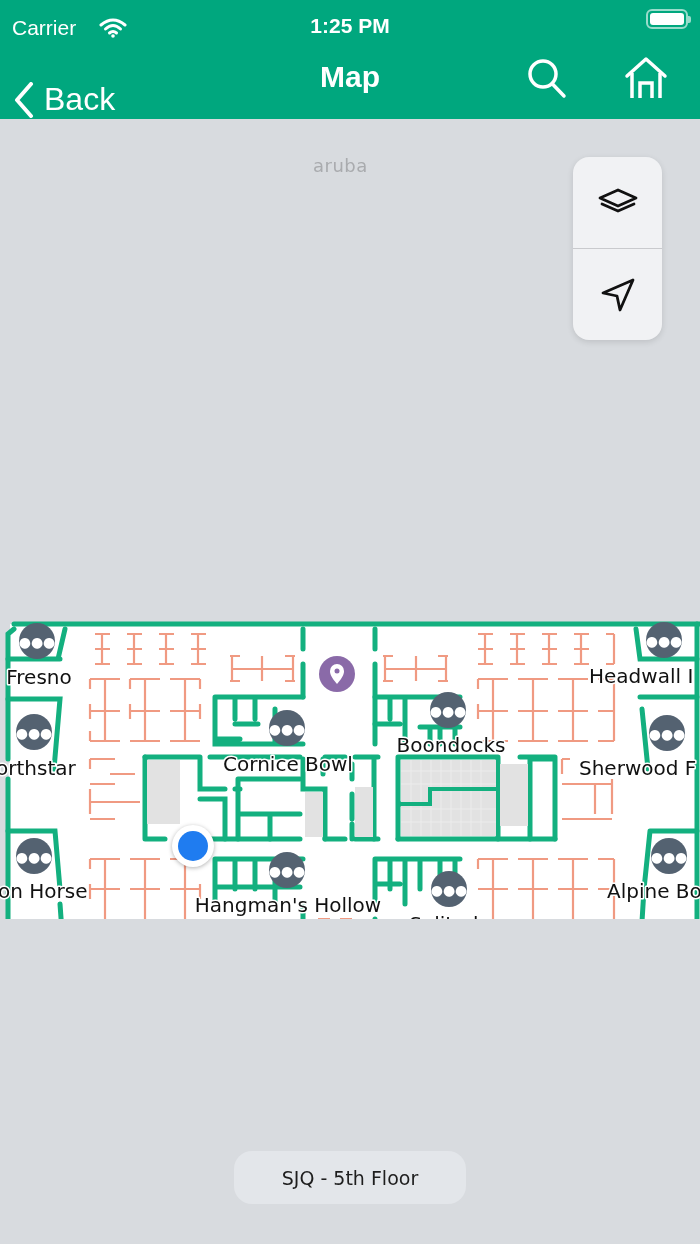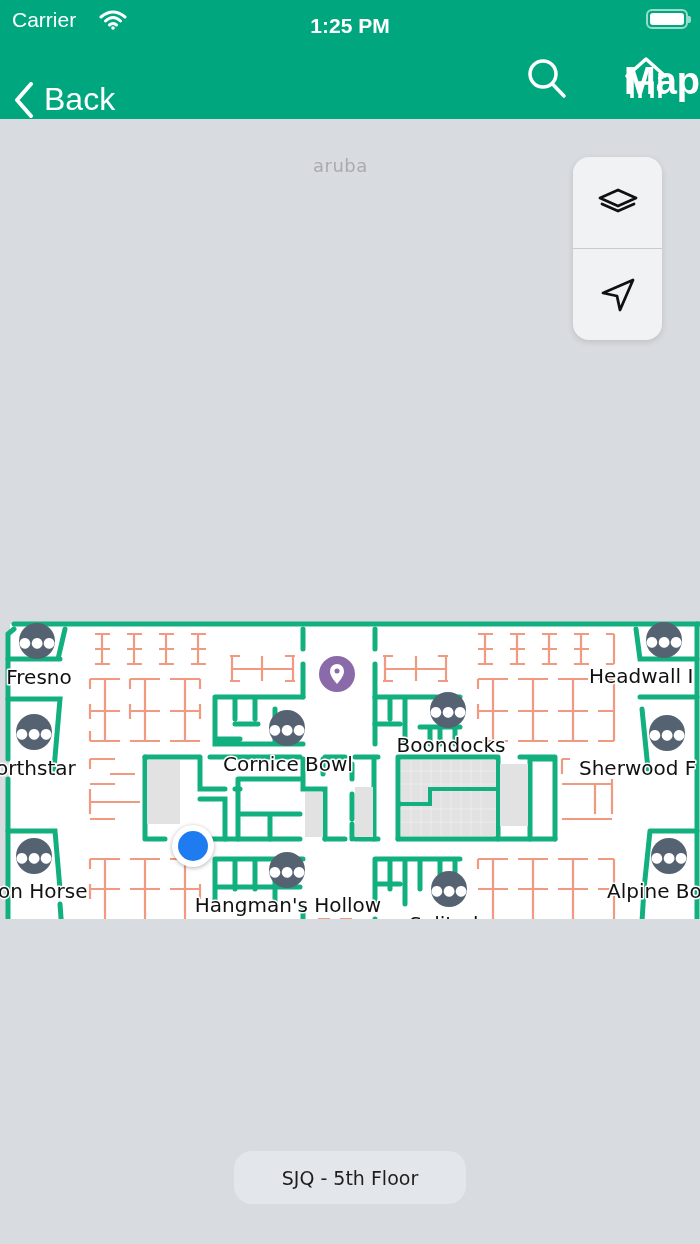--- a/index.html
+++ b/index.html
@@ -1,29 +1,29 @@
 <!DOCTYPE html>
 <html><head>
 <meta charset="utf-8">
 <style>
   * { box-sizing: border-box; margin: 0; padding: 0; }
   html, body { width: 700px; height: 1244px; overflow: hidden; background: #d8dbdf; font-family: "DejaVu Sans", sans-serif; }
   .screen { position: relative; width: 700px; height: 1244px; background: #d8dbdf; }
 
   .topbar { position: absolute; left: 0; top: 0; width: 700px; height: 119px; background: #00a77e; color: #fff; }
   .status { position: absolute; top: 0; left: 0; right: 0; height: 40px; font-family: "Liberation Sans", sans-serif; font-size: 21px; }
-  .status .carrier { position: absolute; left: 12px; top: 8px; display: flex; align-items: center; gap: 23px; }
+  .status .carrier { position: absolute; left: 12px; top: 16px; display: flex; align-items: center; gap: 23px; }
   .status .time { position: absolute; left: 0; right: 0; top: 8px; text-align: center; font-weight: bold; margin-top: 6px; }
   .status .battery { position: absolute; right: 12px; top: 9px; width: 42px; height: 20px; border: 2px solid rgba(255,255,255,0.6); border-radius: 6px; padding: 2px; }
   .status .battery .fill { width: 100%; height: 100%; background: #fff; border-radius: 3px; }
   .status .battery .nub { position: absolute; right: -5px; top: 5px; width: 3px; height: 7px; background: rgba(255,255,255,0.6); border-radius: 0 2px 2px 0; }
 
   .navbar { position: absolute; top: 40px; left: 0; right: 0; height: 79px; font-family: "Liberation Sans", sans-serif; }
   .back-btn { position: absolute; left: 14px; top: 18px; display: flex; align-items: center; gap: 10px; font-size: 32px; color: #fff; cursor: pointer; margin-top: 23px; }
-  .nav-title { position: absolute; left: 0; right: 0; top: 20px; text-align: right; font-size: 38px; font-weight: bold; }
+  .nav-title { position: absolute; left: 0; right: 0; top: 20px; text-align: center; font-size: 30px; font-weight: bold; }
   .nav-icon { position: absolute; top: 16px; width: 44px; height: 44px; cursor: pointer; }
   .nav-icon.search { left: 524px; }
   .nav-icon.home { left: 624px; }
 
   .map-area { position: absolute; left: 0; top: 119px; width: 700px; height: 1125px; background: #d8dbdf; overflow: hidden; }
   .aruba { position: absolute; left: 313px; top: 36px; font-family: "DejaVu Sans", sans-serif; font-size: 18px; color: #a9abae; letter-spacing: 0.5px; }
 
   .map-controls { position: absolute; left: 573px; top: 38px; width: 89px; height: 183px; background: #f1f2f4; border-radius: 16px; box-shadow: 0 2px 6px rgba(0,0,0,0.12); overflow: hidden; }
   .map-controls .ctrl { width: 89px; height: 91px; display: flex; align-items: center; justify-content: center; cursor: pointer; }
   .map-controls .divider { height: 1px; background: #c9cacd; }

